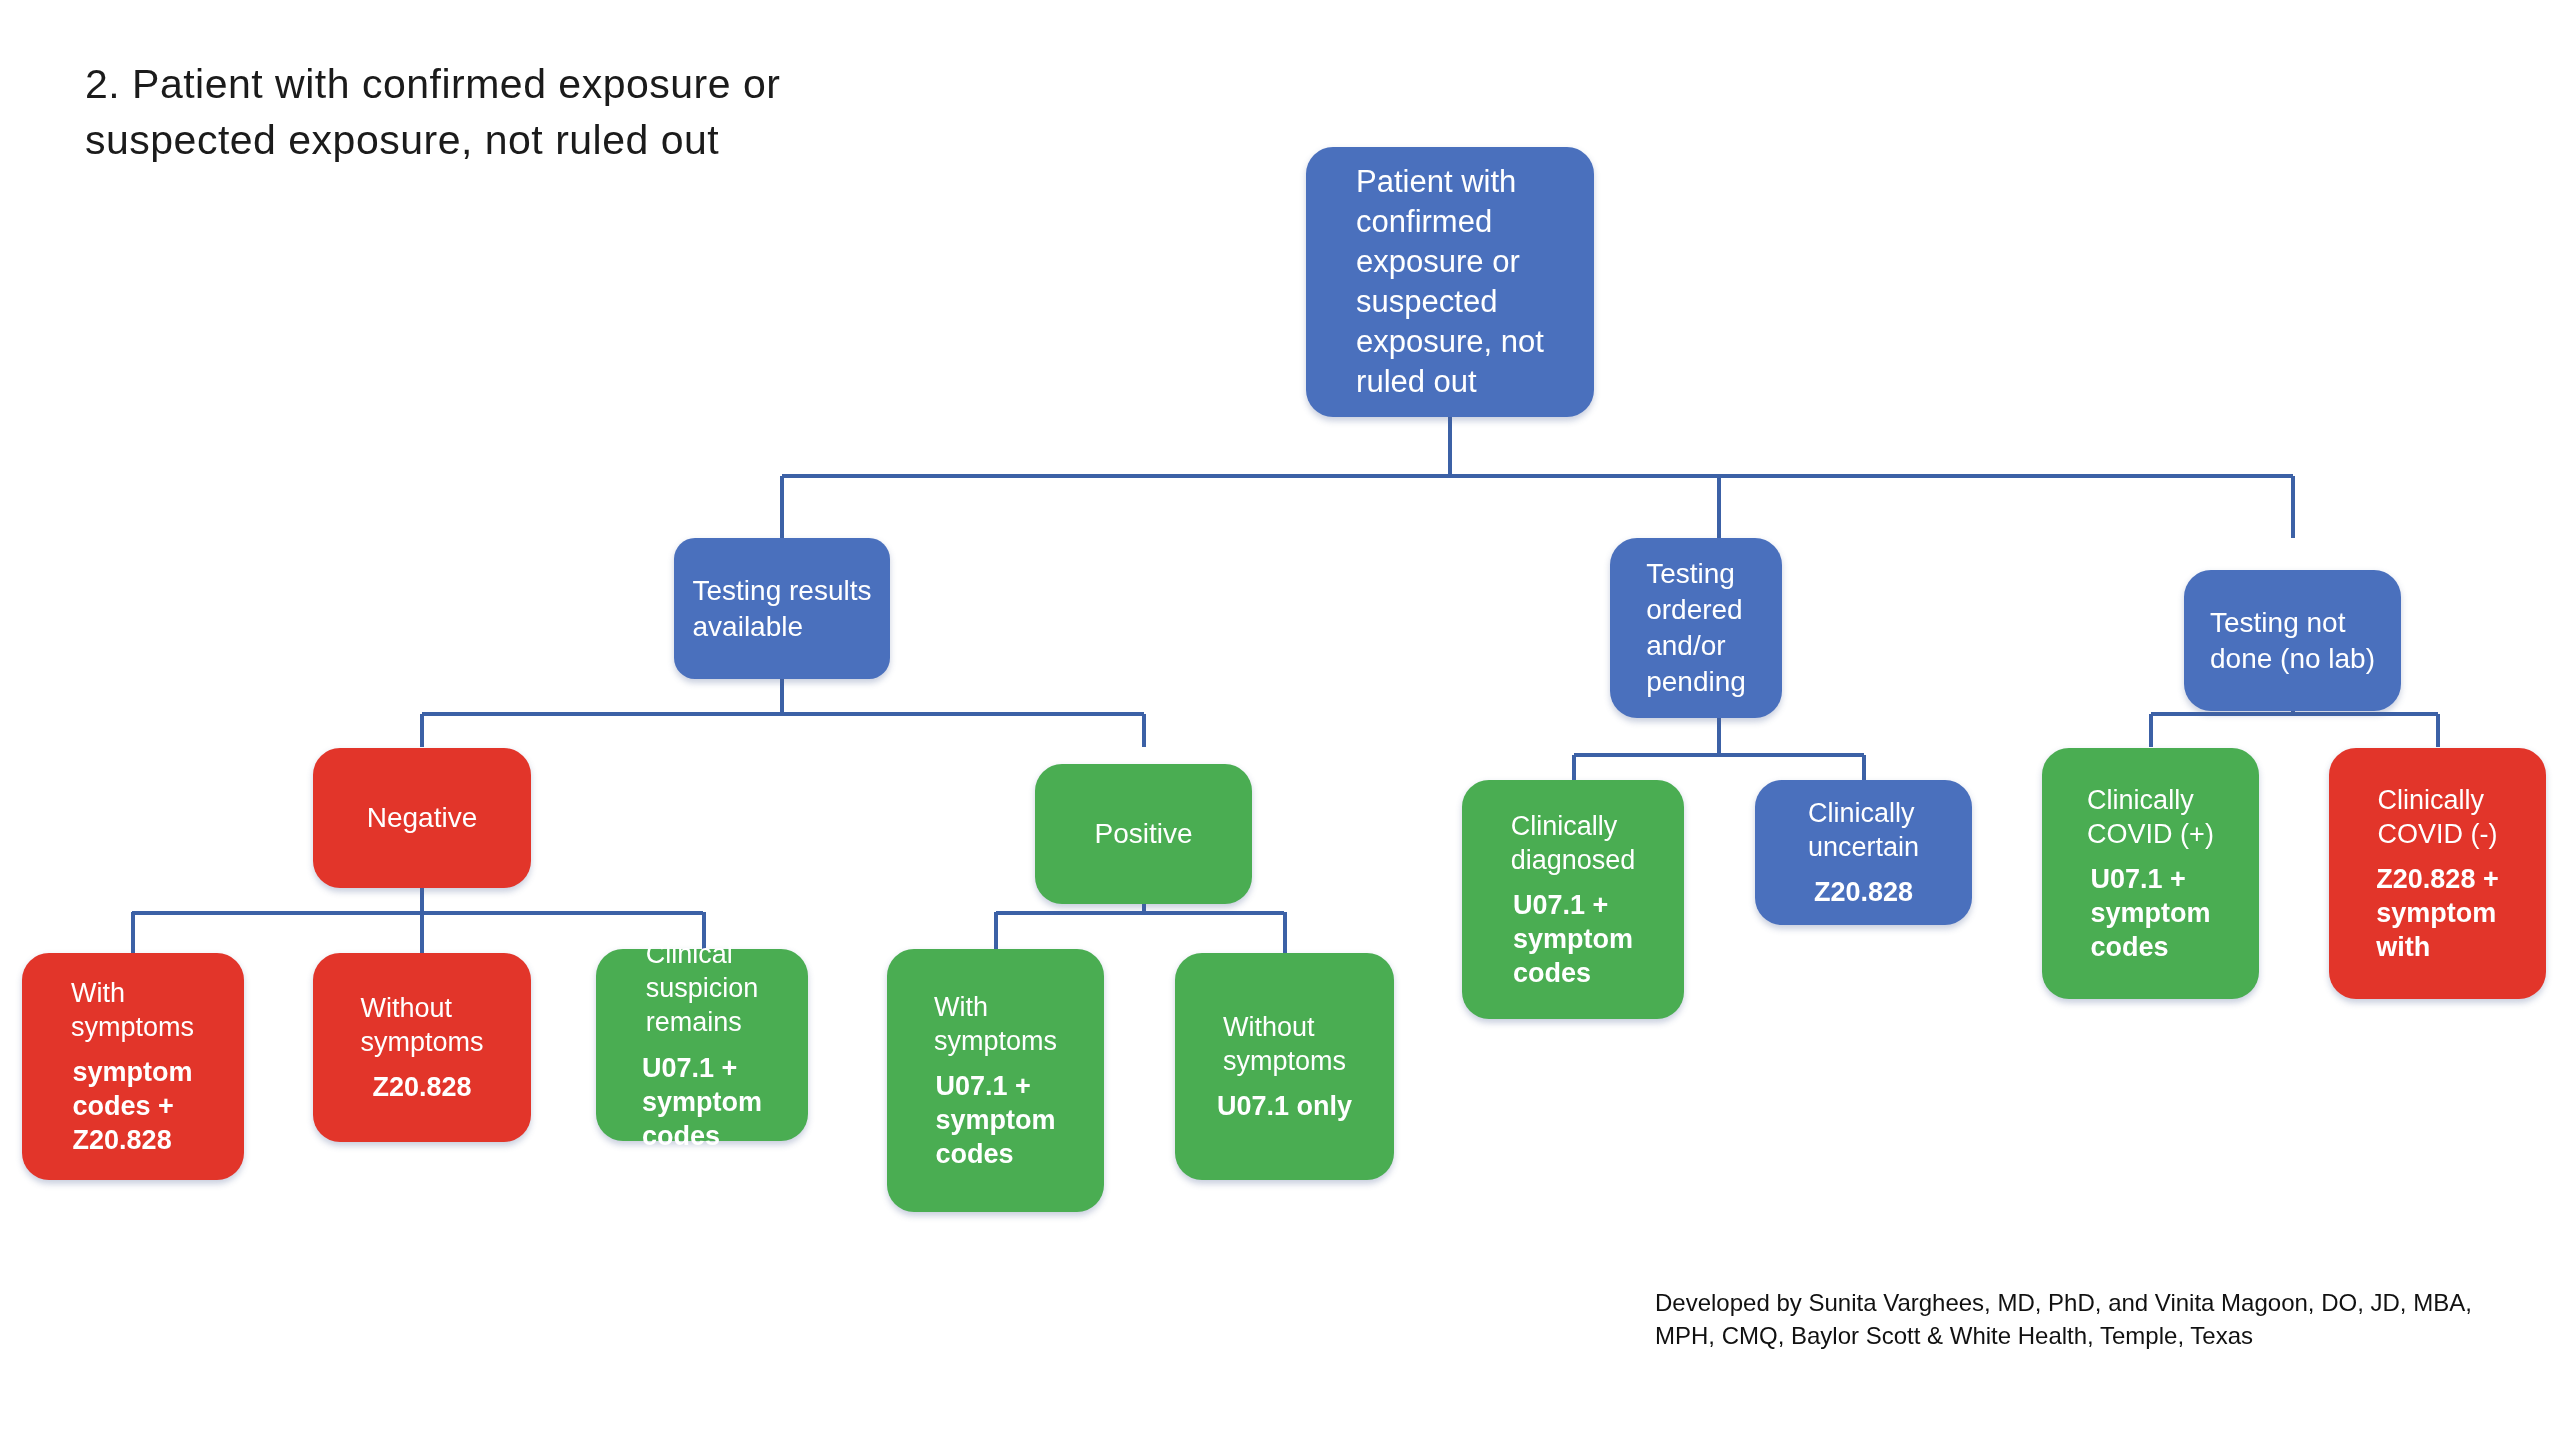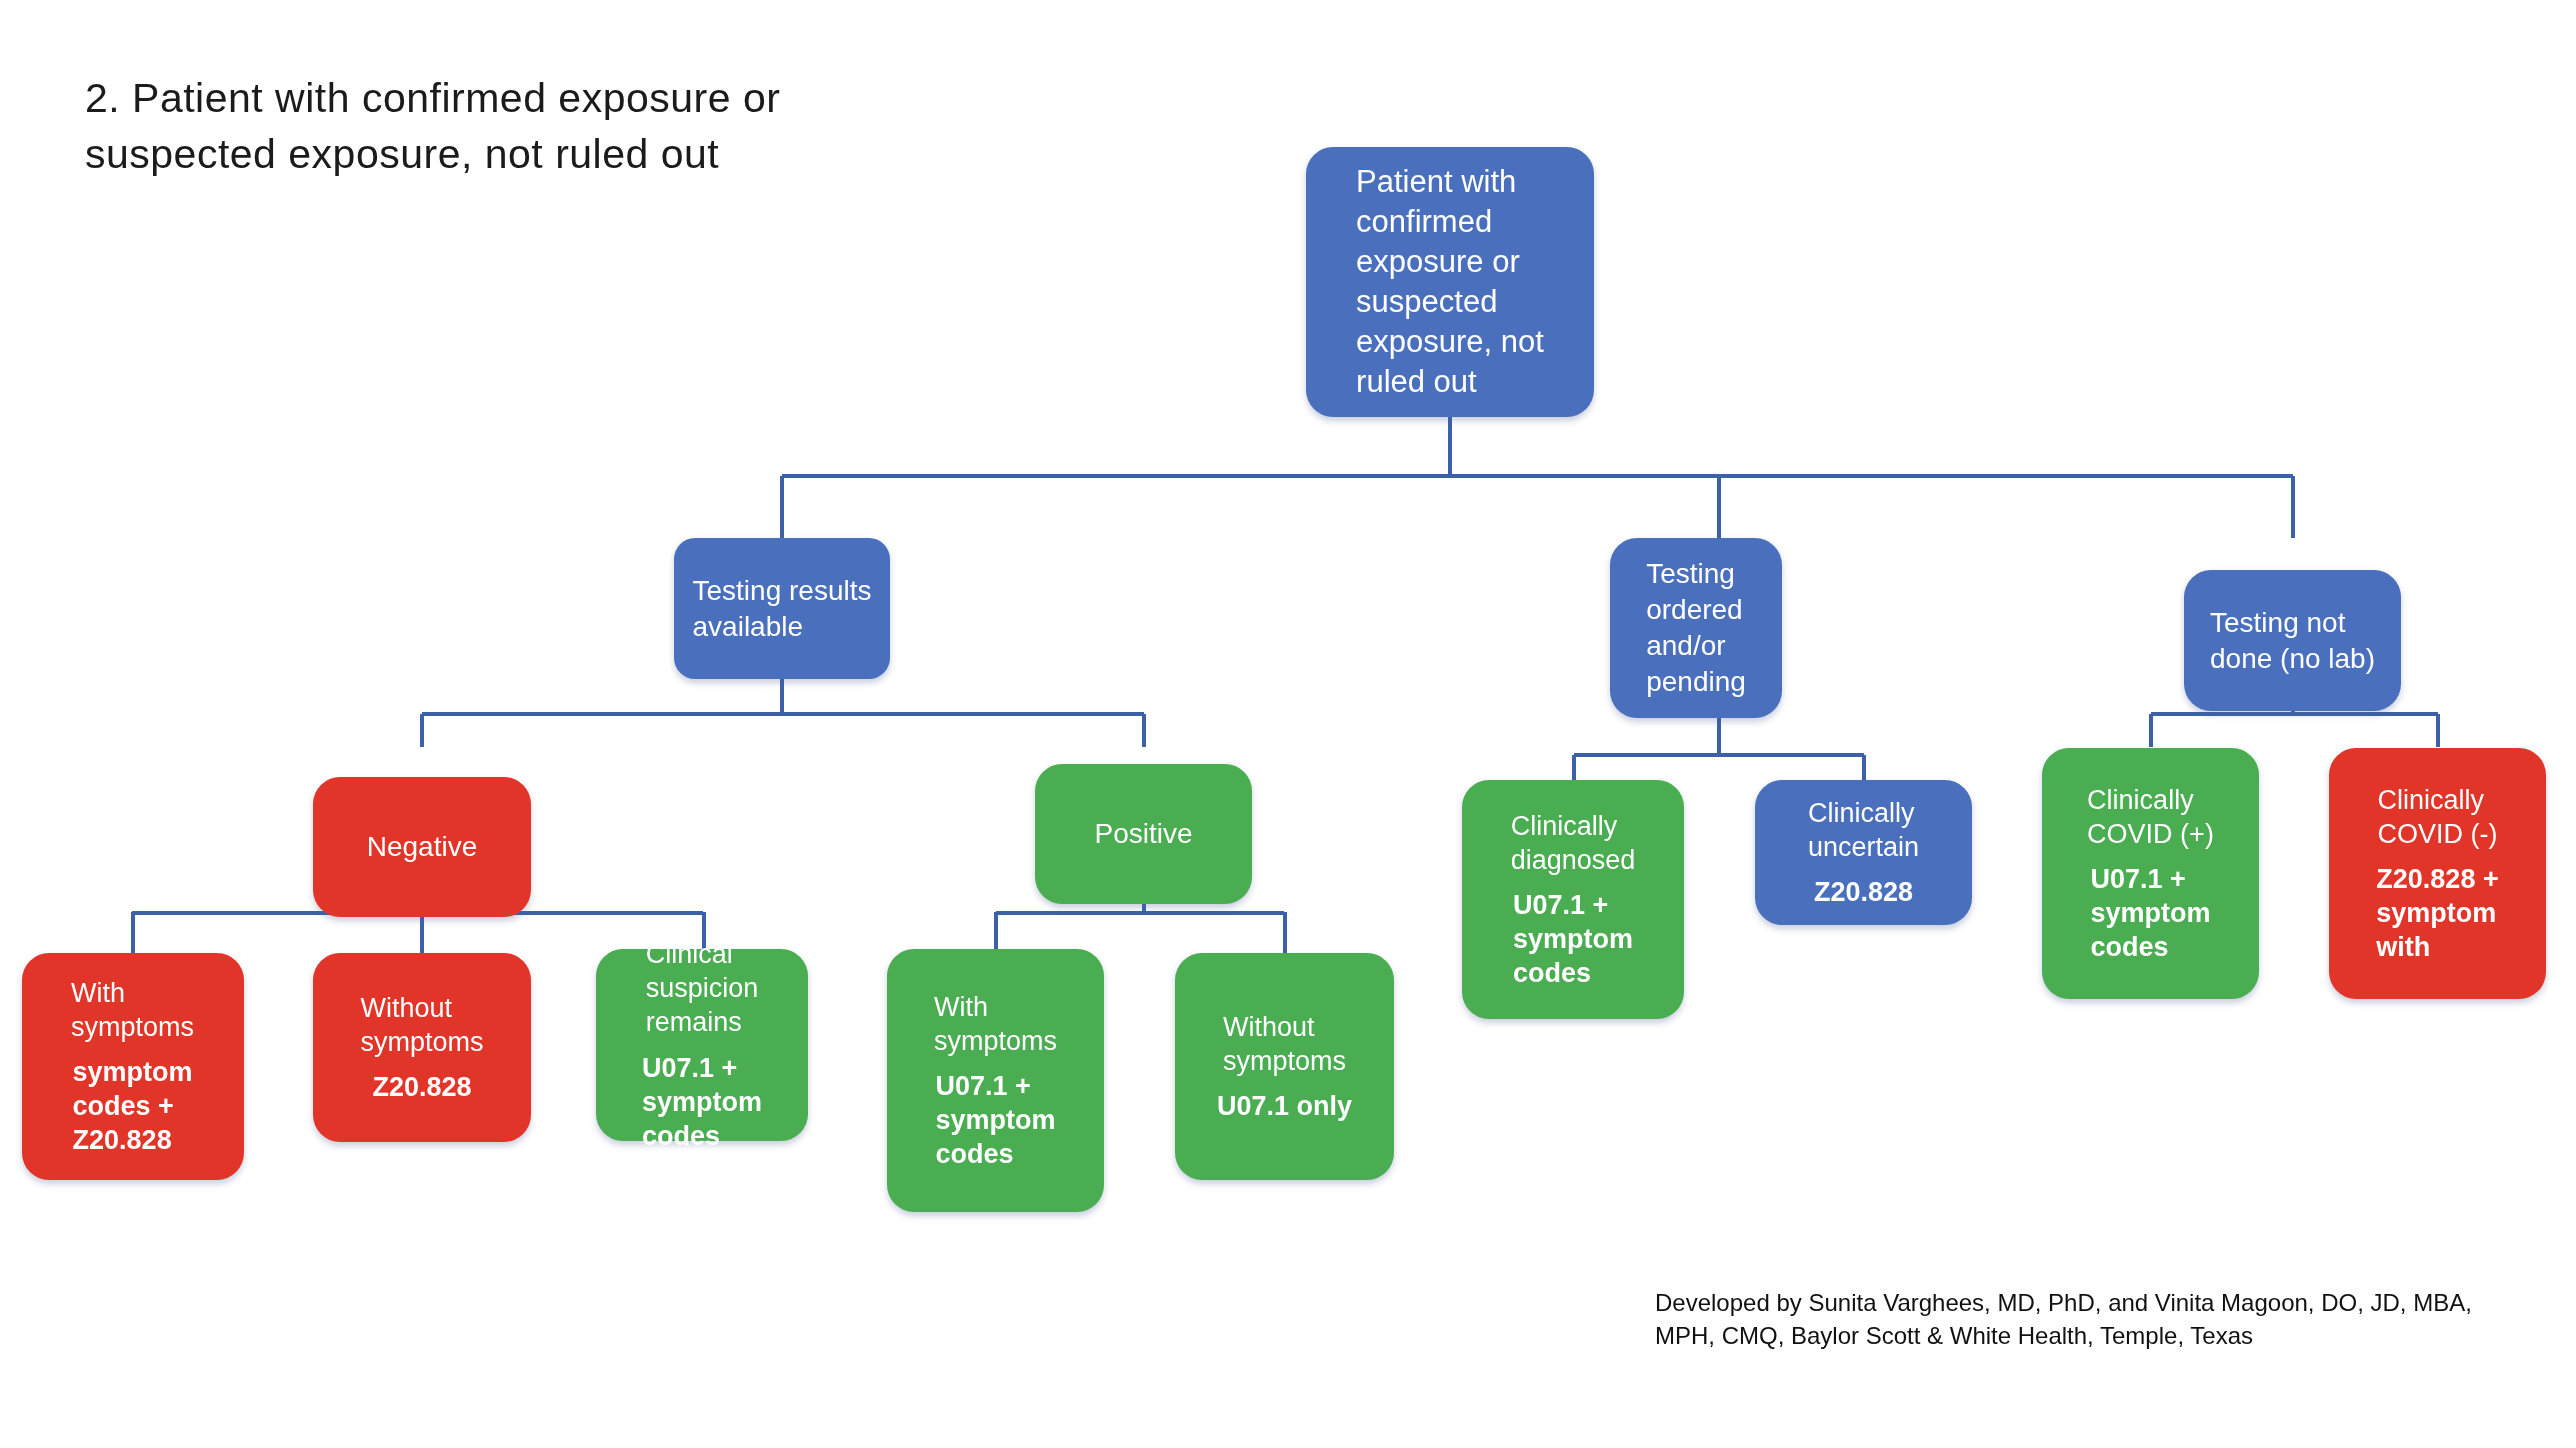--- a/index.html
+++ b/index.html
@@ -2,21 +2,21 @@
 <html style="font-size:14.4px"><head>
 <meta charset="utf-8">
 <style>
   html,body{margin:0;padding:0;}
   body{
     width:2576px;height:1448px;position:relative;overflow:hidden;
     background:#ffffff;
     font-family:"Liberation Sans", sans-serif;
   }
   .page-title{
-    position:absolute;left:85px;top:70px;width:883px;
+    position:absolute;left:85px;top:56px;width:883px;
     font-size:41px;line-height:56px;color:#1b1b1b;
     white-space:pre-line;letter-spacing:0.5px;
   }
   .credits{
     position:absolute;left:1655px;top:1286px;width:865px;
     font-size:24px;line-height:33px;color:#111111;
     white-space:pre-line;
   }
   .node{
     position:absolute;border-radius:27px;color:#ffffff;
@@ -76,21 +76,21 @@
     <div class="node" style="left: 1610px; top: 538px; width: 172px; height: 180px; background: rgb(74, 112, 189); font-size: 28px; line-height: 36px; color: rgb(255, 255, 255);">
       <div class="node-label">Testing
 ordered
 and/or
 pending</div>
     </div>
     <div class="node" style="left: 2184px; top: 538px; width: 217px; height: 141px; background: rgb(74, 112, 189); font-size: 28px; line-height: 36px; color: rgb(255, 255, 255); margin-top: 32px;">
       <div class="node-label">Testing not
 done (no lab)</div>
     </div>
-    <div class="node" style="left: 313px; top: 777px; width: 218px; height: 140px; background: rgb(226, 53, 42); font-size: 28px; line-height: 36px; color: rgb(255, 255, 255);">
+    <div class="node" style="left: 313px; top: 748px; width: 218px; height: 140px; background: rgb(226, 53, 42); font-size: 28px; line-height: 36px; color: rgb(255, 255, 255);">
       <div class="node-label">Negative</div>
     </div>
     <div class="node" style="left: 1035px; top: 748px; width: 217px; height: 140px; background: rgb(74, 173, 82); font-size: 28px; line-height: 36px; color: rgb(255, 255, 255); margin-top: 16px;">
       <div class="node-label">Positive</div>
     </div>
     <div class="node" style="left: 21.6px; top: 953px; width: 222px; height: 227px; background: rgb(226, 53, 42); font-size: 27px; line-height: 34px; color: rgb(255, 255, 255);">
       <div class="node-label">With
 symptoms</div>
       <div class="node-code">symptom
 codes +

